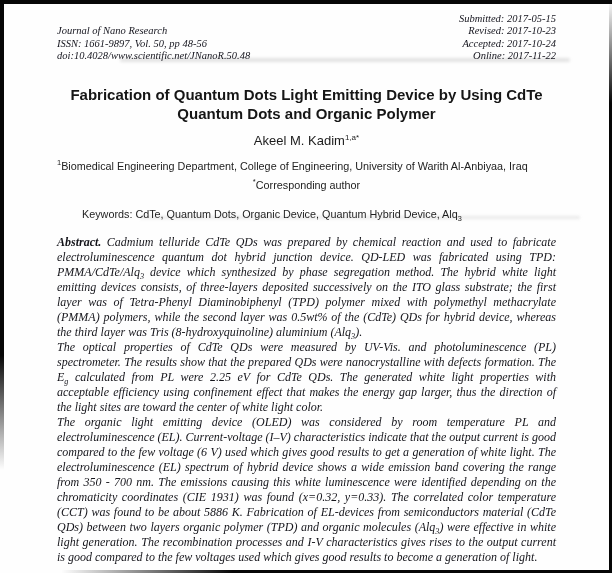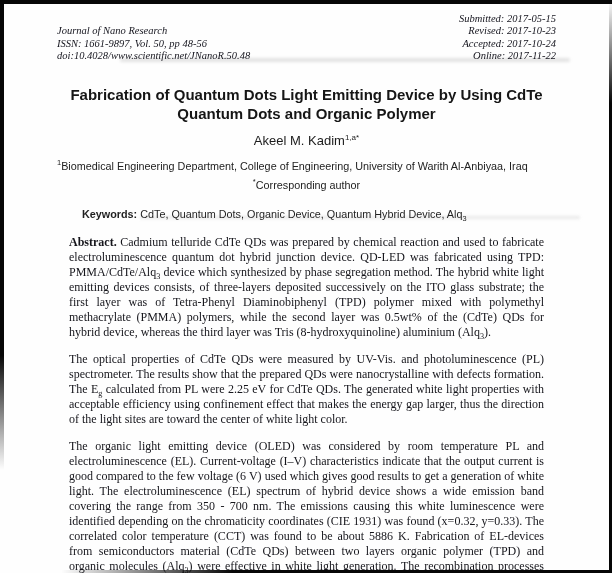--- a/index.html
+++ b/index.html
@@ -71,32 +71,32 @@
   .affil-line sup, .email-line sup, .corr-line sup { font-size: 7.5px; }
   .email-line { margin-top: 7px; text-align: center; font-size: 10.8px; color: #222; }
   .corr-line  { margin-top: 7px; text-align: center; font-size: 10.8px; color: #222; }
 
   
   .keywords-line {
     margin-top: 17px;
     font-size: 10.8px;
     color: #1f1f1f;
   }
-  .keywords-line b { font-weight: bold; padding-left: 25px; }
+  .keywords-line b { font-weight: normal; padding-left: 25px; }
 
   
   .abstract {
     margin-top: 15px;
     font-family: "Liberation Serif", serif;
     font-size: 12px;
     line-height: 15px;
     text-align: justify;
     color: #15151b;
   }
-  .abstract p { margin: 12px; }
+  .abstract p { margin: 0; font-style: italic; }
   .abstract b { font-weight: bold; }
   sub { font-size: 0.68em; line-height: 0; }
   sup { line-height: 0; }
 </style>
 </head>
 <body>
 
 <div class="page">
   <div class="smudge smudge-1"></div>
   <div class="smudge smudge-2"></div>

